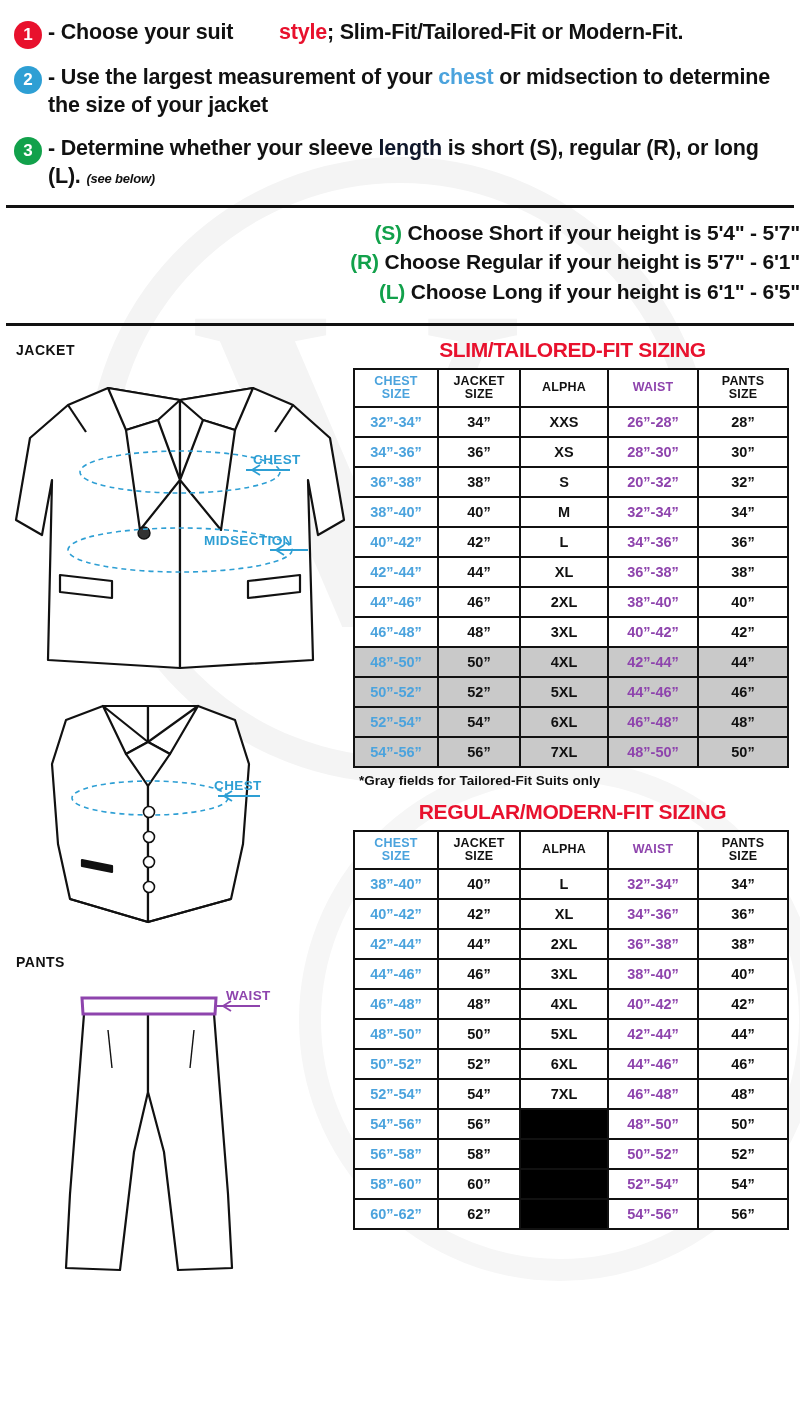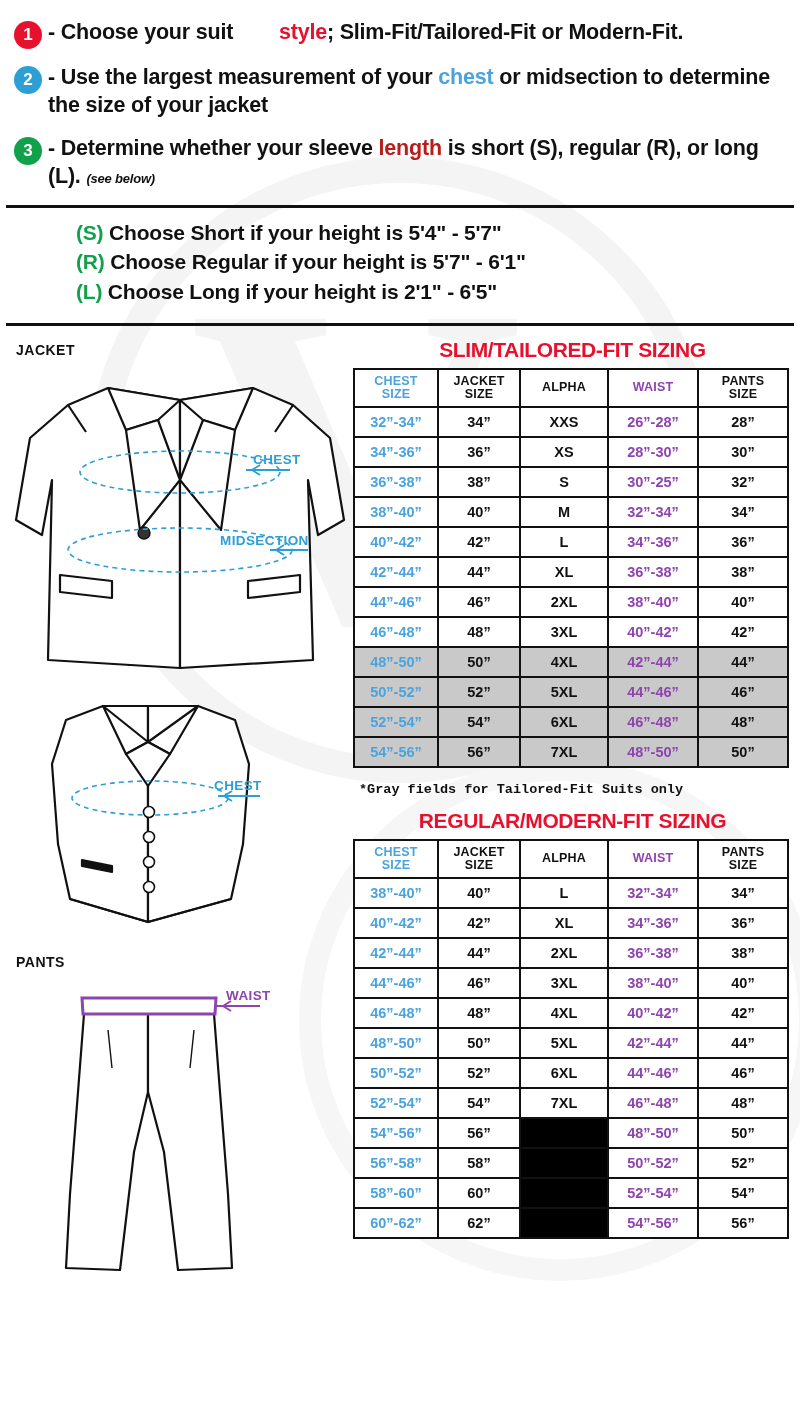--- a/index.html
+++ b/index.html
@@ -52,30 +52,31 @@
   .badge.green { background: #12a14b; }
   .step-text {
     font-size: 21.5px;
     font-weight: bold;
     line-height: 1.32;
     letter-spacing: -0.2px;
     font-family: "Liberation Sans", sans-serif;
   }
   .hl-red { color: #e8112d; margin-left: 40px; }
   .hl-blue { color: #4ba3dd; }
-  .hl-green { color: #b91c1c; }
+  .hl-green { color: #0f172a; }
   .ital { font-style: italic; font-size: 13px; }
 
   .rule {
     height: 3px;
     background: #111;
     margin: 8px 6px 0 6px;
   }
   .heights {
     padding: 10px 0 8px 76px;
+    text-align: right;
   }
   .height-line {
     font-size: 21px;
     font-weight: bold;
     line-height: 1.42;
     letter-spacing: -0.2px;
   }
   .height-line .tag { color: #12a14b; }
 
   
@@ -135,22 +136,21 @@
   }
   th.chest-h { color: #4ba3dd; }
   th.waist-h { color: #8e44ad; }
   td.chest-c { color: #4ba3dd; }
   td.waist-c { color: #8e44ad; }
   tr.gray td { background: #c9c9c9; }
   td.blackcell { background: #000; }
   .footnote {
     font-size: 13.5px;
     font-weight: bold;
-    margin: 14px 0 0 6px;
-    font-family: Liberation Mono, monospace;
+    margin: 5px 0 0 6px;
   }
   .col-chest { width: 84px; }
   .col-jacket { width: 82px; }
   .col-alpha { width: 88px; }
   .col-waist { width: 90px; }
   .col-pants { width: 90px; }
 </style>
 </head>
 <body>
 
@@ -198,21 +198,21 @@
     <div class="rule"></div>
 
     <div class="heights">
       <div class="height-line">
         <span class="tag">(S)</span><span> Choose Short if your height is 5'4" - 5'7"</span>
       </div>
       <div class="height-line">
         <span class="tag">(R)</span><span> Choose Regular if your height is  5'7" - 6'1"</span>
       </div>
       <div class="height-line">
-        <span class="tag">(L)</span><span> Choose Long if your height is  2'1" - 6'5"</span>
+        <span class="tag">(L)</span><span> Choose Long if your height is  6'1" - 6'5"</span>
       </div>
     </div>
 
     <div class="rule"></div>
 
     <div class="body-wrap">
 
       <div class="left-col">
 
         <div class="garment-label">JACKET</div>
@@ -244,21 +244,21 @@
               <ellipse cx="172" cy="190" rx="112" ry="22"></ellipse>
             </g>
             <g stroke="#2e9fd4" stroke-width="1.8" fill="none">
               <path d="M238 110 L282 110"></path>
               <path d="M244 110 L252 105 M244 110 L252 115"></path>
               <path d="M262 190 L300 190"></path>
               <path d="M268 190 L276 185 M268 190 L276 195"></path>
             </g>
           </svg>
           <div class="callout chest" style="left:245px; top:92px;">CHEST</div>
-          <div class="callout mid" style="left:212px; top:173px;">MIDSECTION</div>
+          <div class="callout mid" style="left:196px; top:173px;">MIDSECTION</div>
         </div>
 
         <div class="figure">
           <svg width="345" height="250" viewBox="0 0 345 250">
             <g fill="#fff" stroke="#111" stroke-width="2.2" stroke-linejoin="round">
               <path d="M95 12 L58 26 L44 70 L50 150 L62 205 L140 228 L140 12 Z"></path>
               <path d="M190 12 L227 26 L241 70 L235 150 L223 205 L140 228 L140 12 Z"></path>
               <path d="M95 12 L118 60 L140 48 Z"></path>
               <path d="M190 12 L162 60 L140 48 Z"></path>
               <path d="M118 60 L140 92 L162 60 L140 48 Z"></path>
@@ -336,21 +336,21 @@
                 <td class="chest-c">34”-36”</td>
                 <td>36”</td>
                 <td>XS</td>
                 <td class="waist-c">28”-30”</td>
                 <td>30”</td>
               </tr>
               <tr>
                 <td class="chest-c">36”-38”</td>
                 <td>38”</td>
                 <td>S</td>
-                <td class="waist-c">30”-25”</td>
+                <td class="waist-c">20”-32”</td>
                 <td>32”</td>
               </tr>
               <tr>
                 <td class="chest-c">38”-40”</td>
                 <td>40”</td>
                 <td>M</td>
                 <td class="waist-c">32”-34”</td>
                 <td>34”</td>
               </tr>
               <tr>

